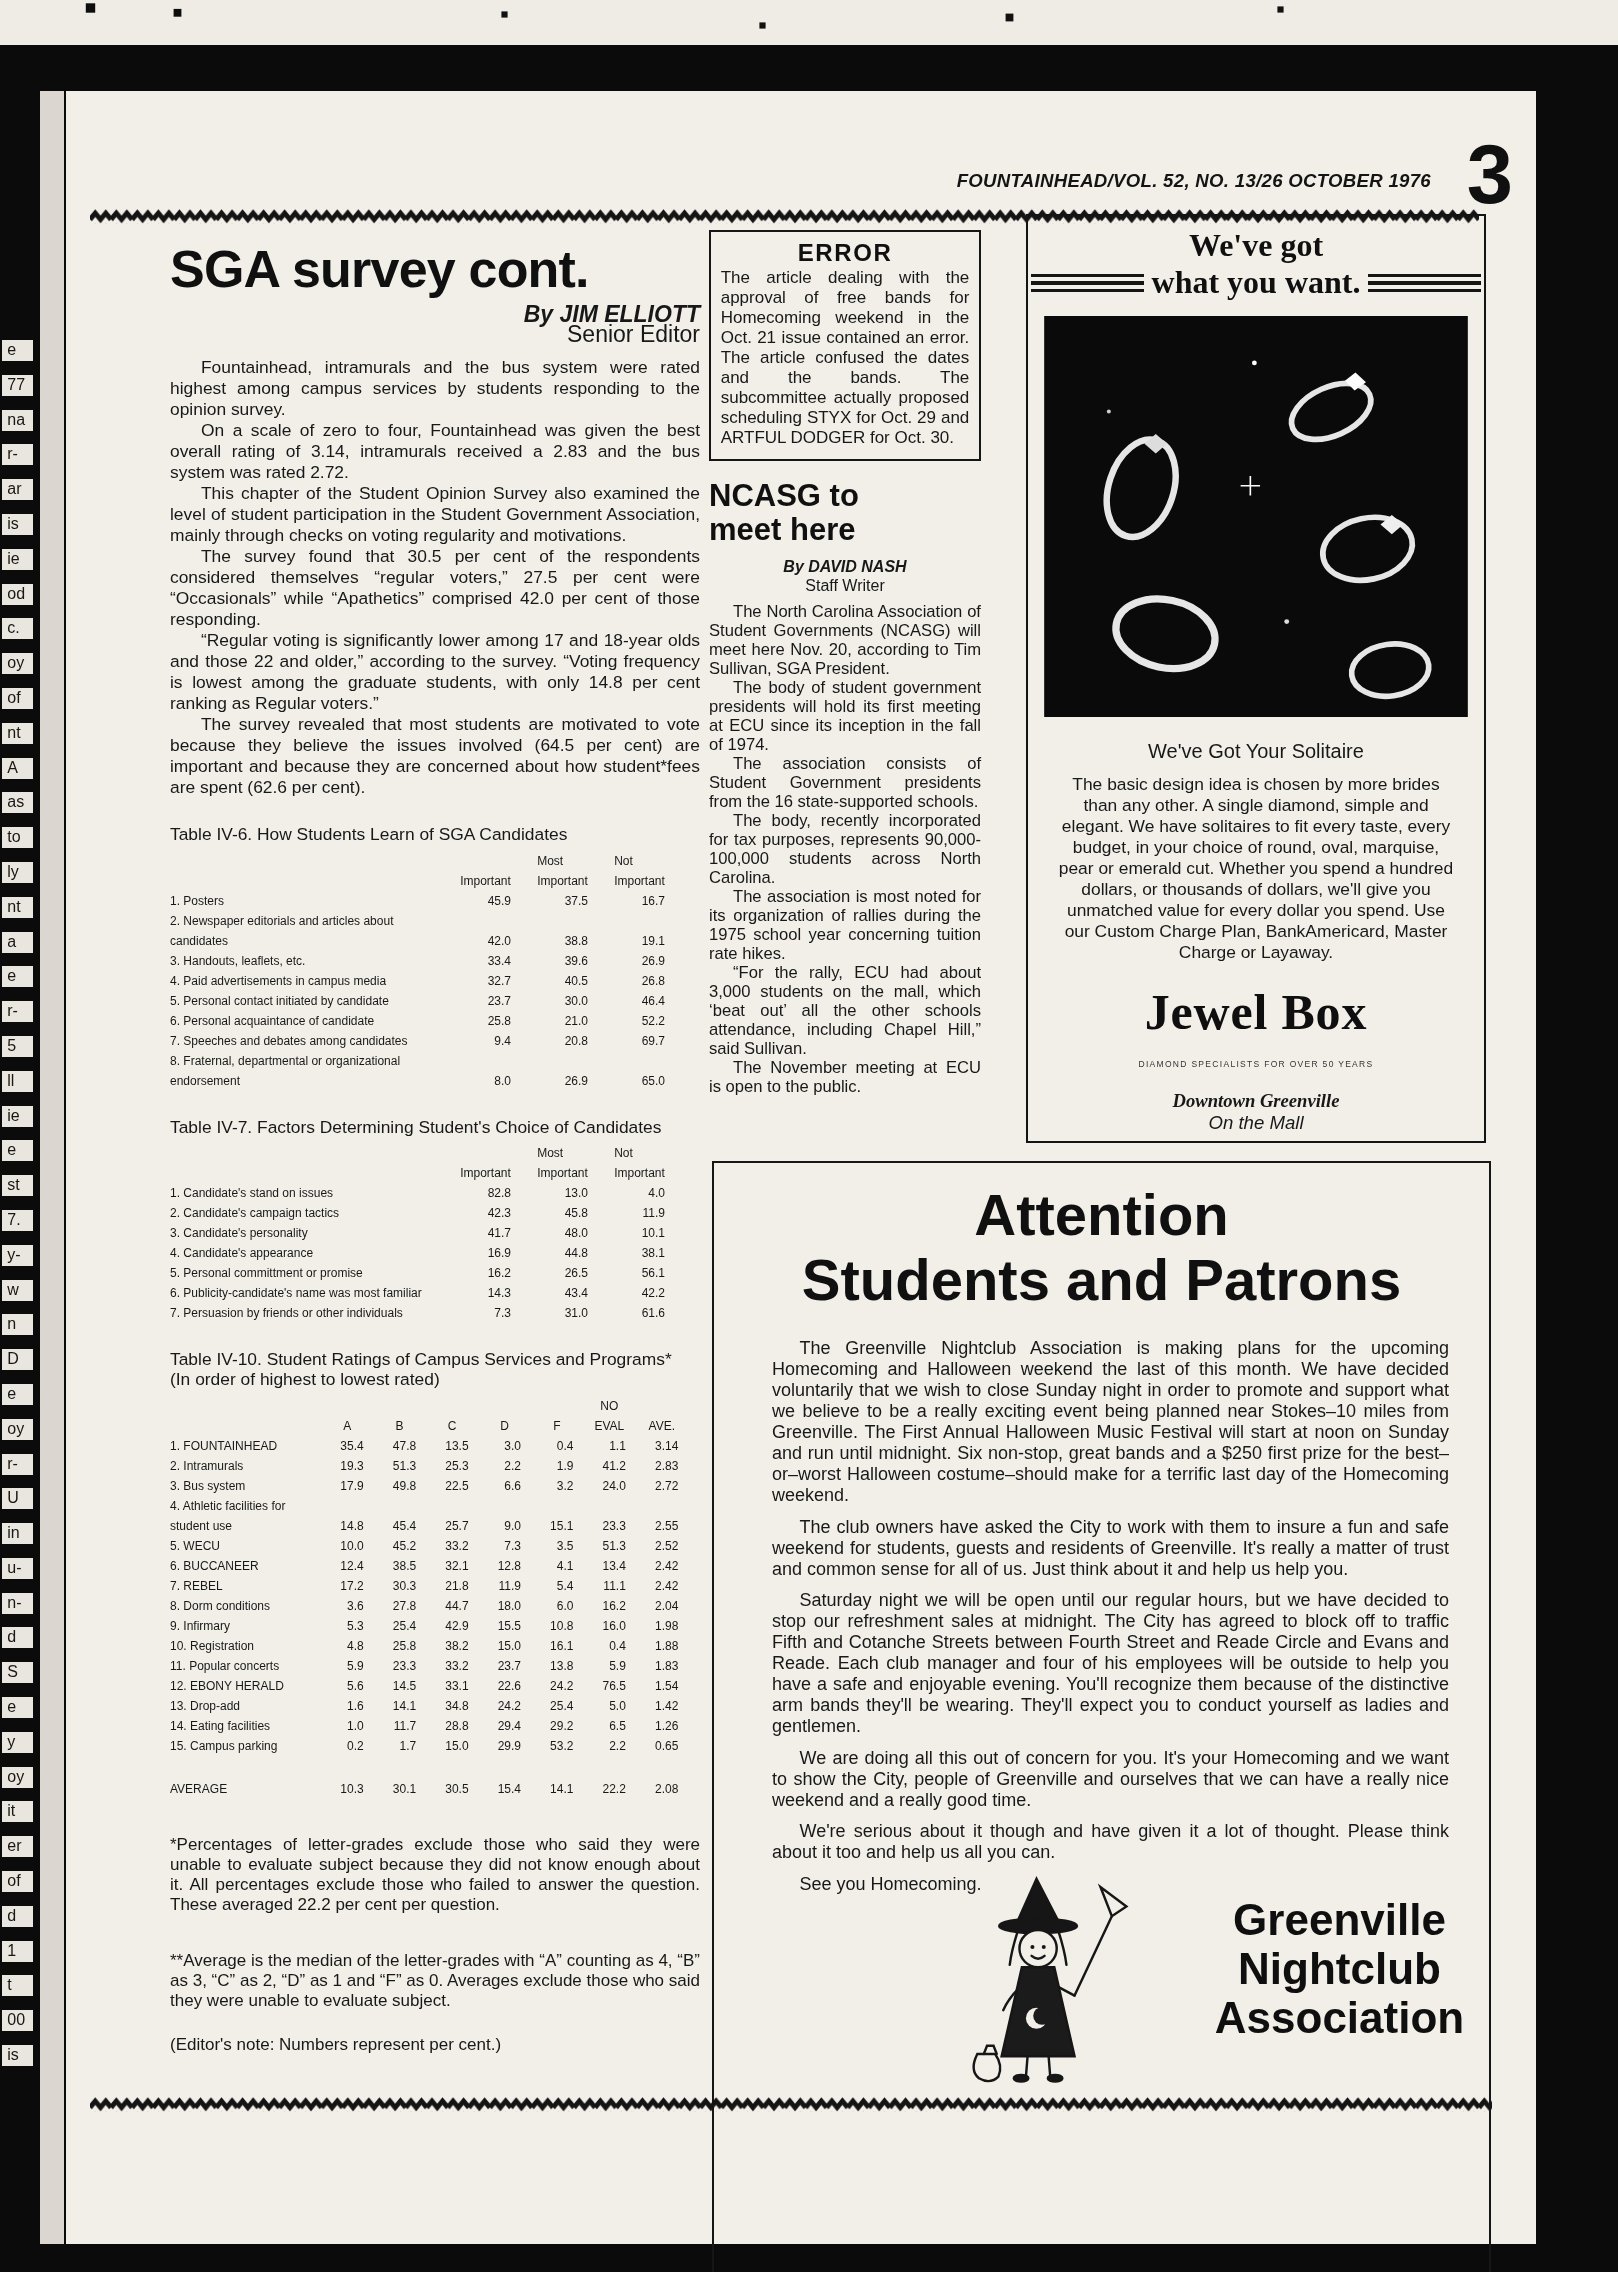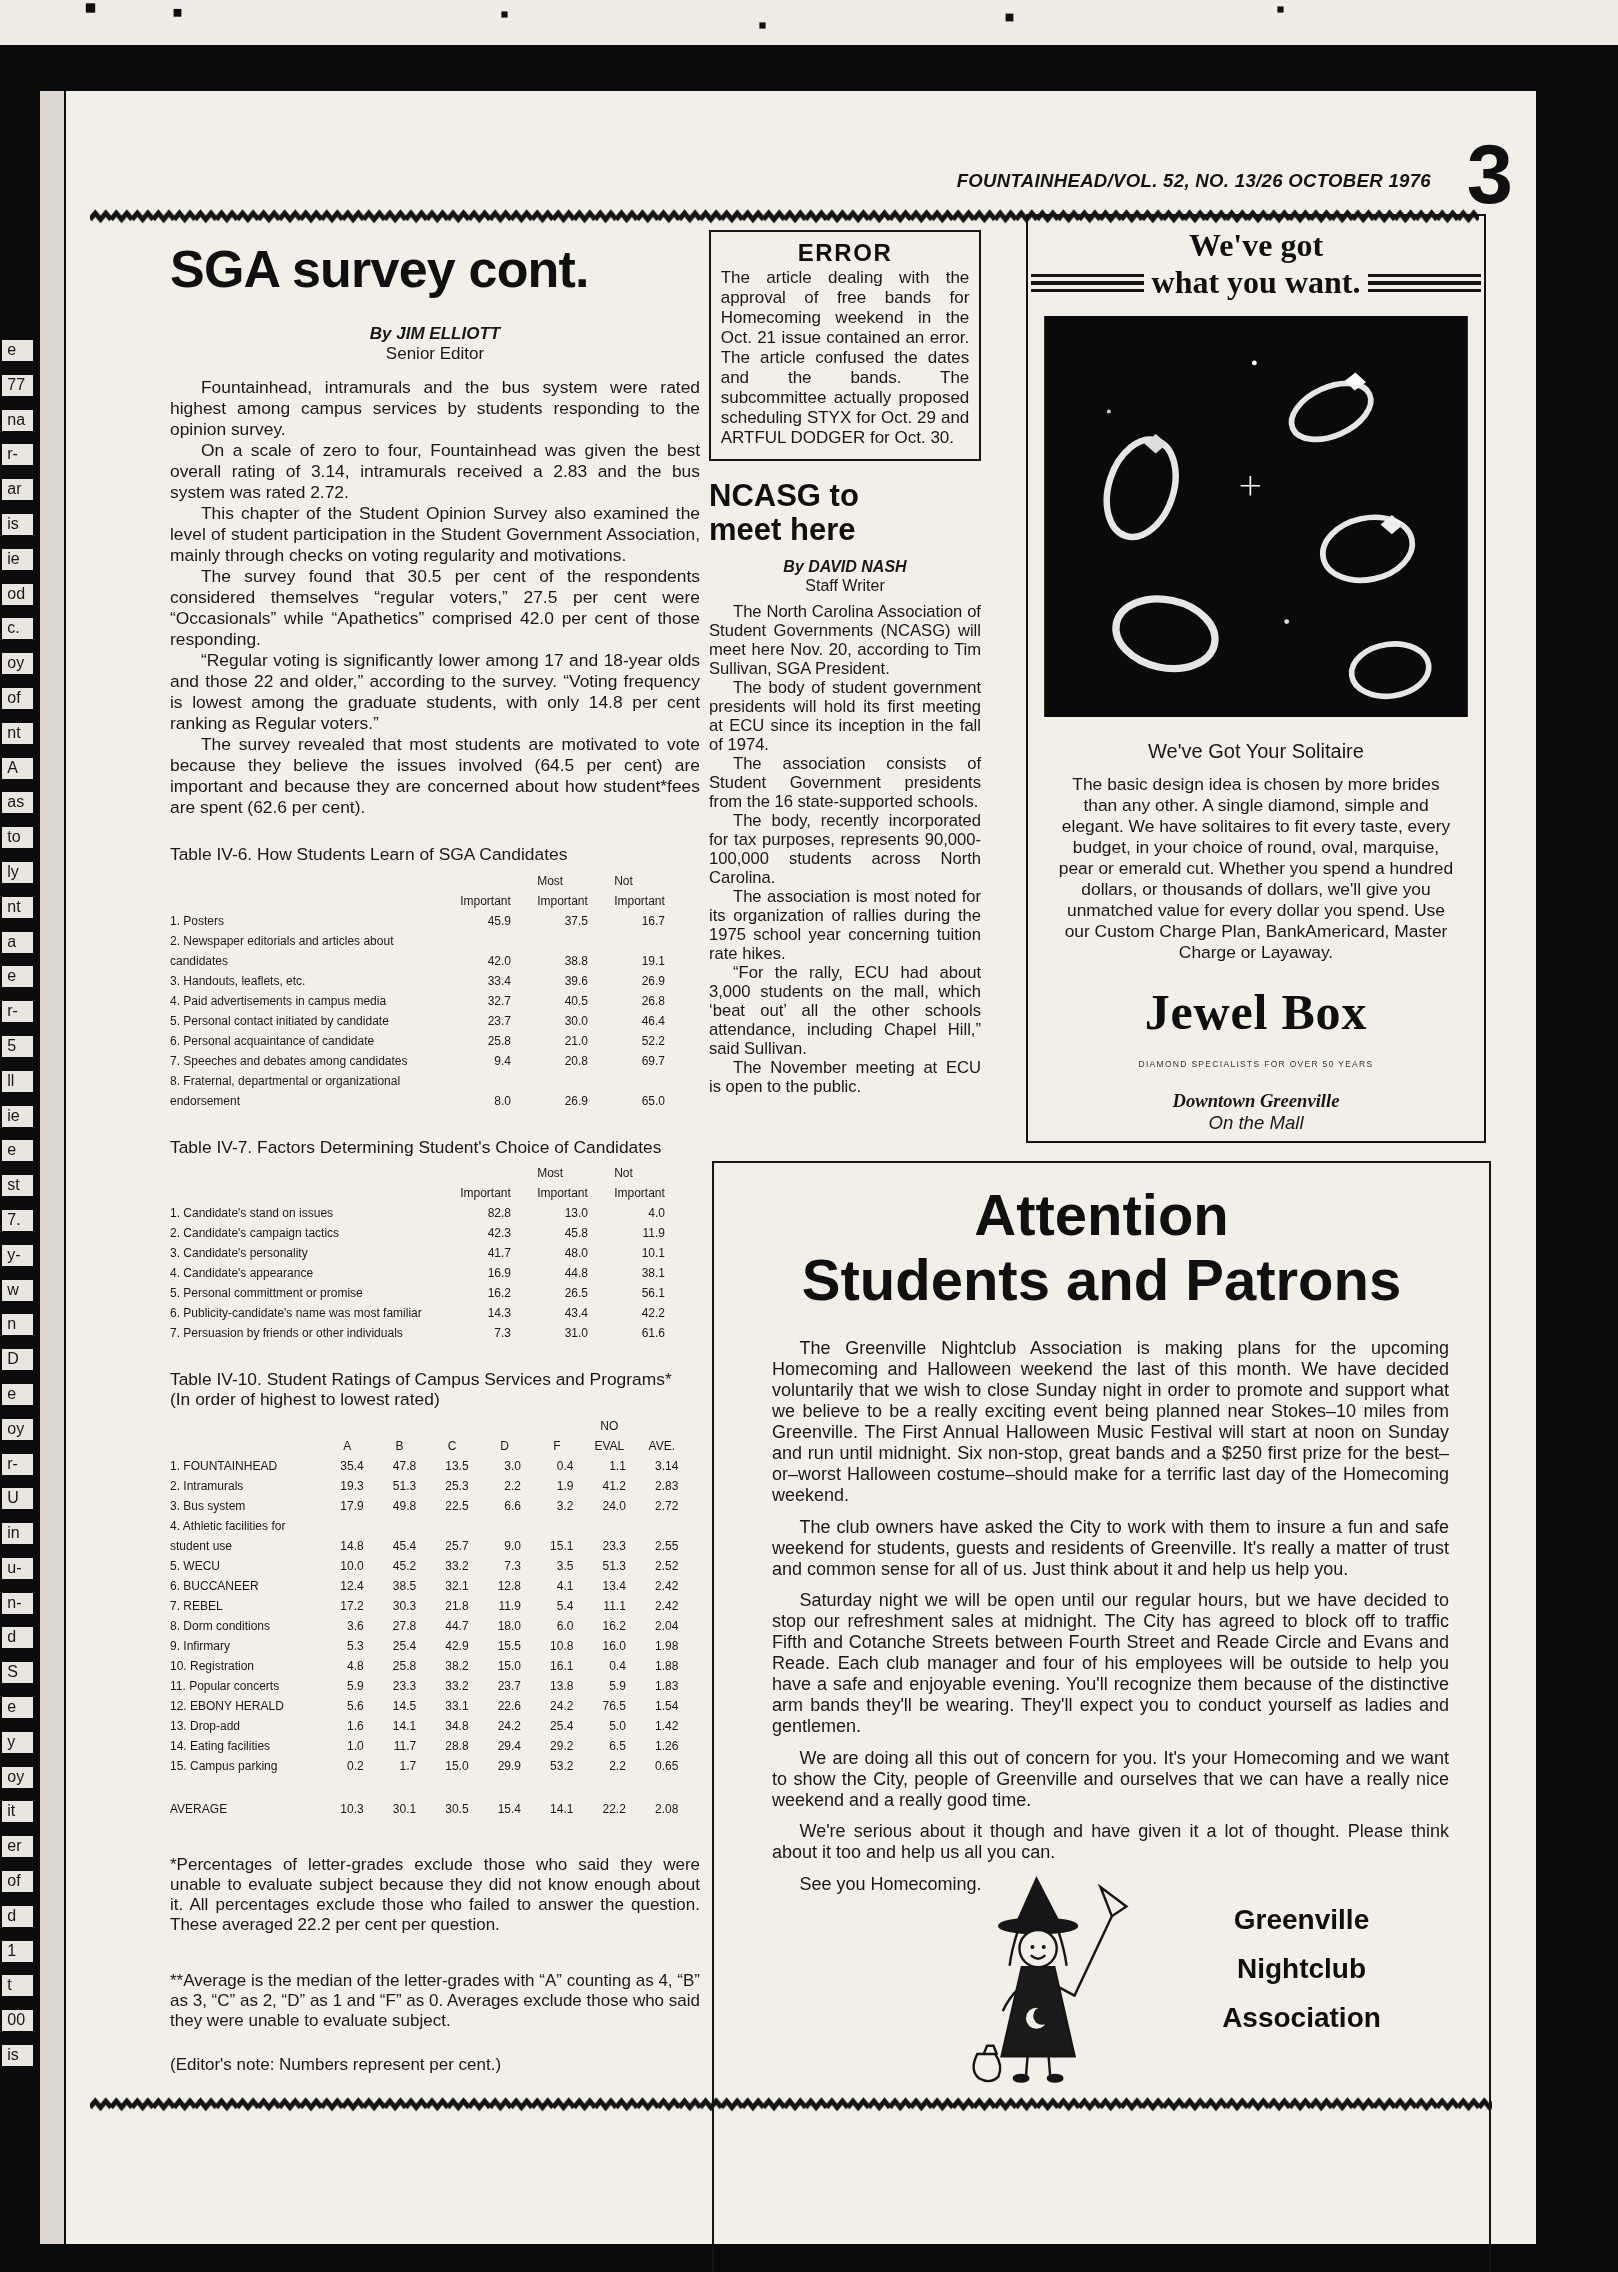--- a/index.html
+++ b/index.html
@@ -19,21 +19,21 @@
   .masthead{position:absolute;top:79px;right:105px;font-style:italic;font-weight:bold;
     font-size:18.6px;letter-spacing:0.3px;color:#141414}
   .page-number{position:absolute;top:42px;right:23px;font-size:83px;font-weight:800;line-height:1;color:#101010}
   .rule{position:absolute;left:24px;height:14.6px}
   .rule-top{top:118px;width:1389px}
   .rule-bottom{top:2006px;width:1402px}
 
   
   .col-main{position:absolute;left:104px;top:152px;width:530px}
   .sga-title{font-size:52px;font-weight:800;letter-spacing:-0.8px;line-height:1;color:#101010}
-  .byline-block{text-align:center;margin:29px 0 13px;font-size:17px;line-height:20px}
+  .byline-block{text-align:right;margin:9px 0 13px;font-size:23px;line-height:20px}
   .byline-by{font-weight:bold;font-style:italic}
   .bodytext{font-size:17.4px;line-height:21px;text-align:justify;text-indent:31px}
   .tbl-caption{margin-top:26px;font-size:17.4px;line-height:20px}
   .tbl-subcaption{font-size:17.4px;line-height:20px}
   table.datatable{border-collapse:collapse;margin-top:6.5px;font-size:12px;table-layout:fixed;width:518px}
   .datatable th,.datatable td{font-weight:normal;vertical-align:bottom;line-height:20px;padding:0}
   .t3 .lbl{width:287px;padding-right:4.9px;text-align:left}
   .t3 .num{width:77px;text-align:right;padding-right:23px}
   .t3 .numh{width:77px;text-align:left;padding-left:3.2px}
   .t8 .lbl{width:144px;padding-right:3.2px;text-align:left}
@@ -68,22 +68,22 @@
   .jewel-addr1{margin-top:21px;font-family:"Liberation Serif",serif;font-style:italic;font-weight:bold;font-size:18.6px}
   .jewel-addr2{font-family:Liberation Sans, sans-serif;font-style:italic;font-size:18.6px}
 
   
   .attention{position:absolute;left:646px;top:1070px;width:779px;height:1204px;border:2.4px solid #161616}
   .att-h{text-align:center;font-size:58px;font-weight:800;line-height:65px;color:#101010}
   .att-h1{margin-top:19.4px}
   .att-paras{margin:26px 40px 0 58px}
   .att-paras p{font-size:18px;line-height:21px;text-align:justify;text-indent:27.5px;margin-bottom:10.5px}
   .witch{position:absolute;left:239px;top:711px;width:188px;height:214px}
-  .signature{position:absolute;left:424px;top:732px;width:327px;text-align:center;
-    font-size:28px;font-weight:800;line-height:49px;color:#0f0f0f}
+  .signature{position:absolute;left:462px;top:732px;width:327px;text-align:center;
+    font-size:44px;font-weight:800;line-height:49px;color:#0f0f0f}
 </style>
 </head>
 <body>
 
 <div class="canvas">
   <div class="top-white"></div>
   <div class="specks"></div>
   <div class="edge-strip"></div>
   <div class="edge-col">
 

